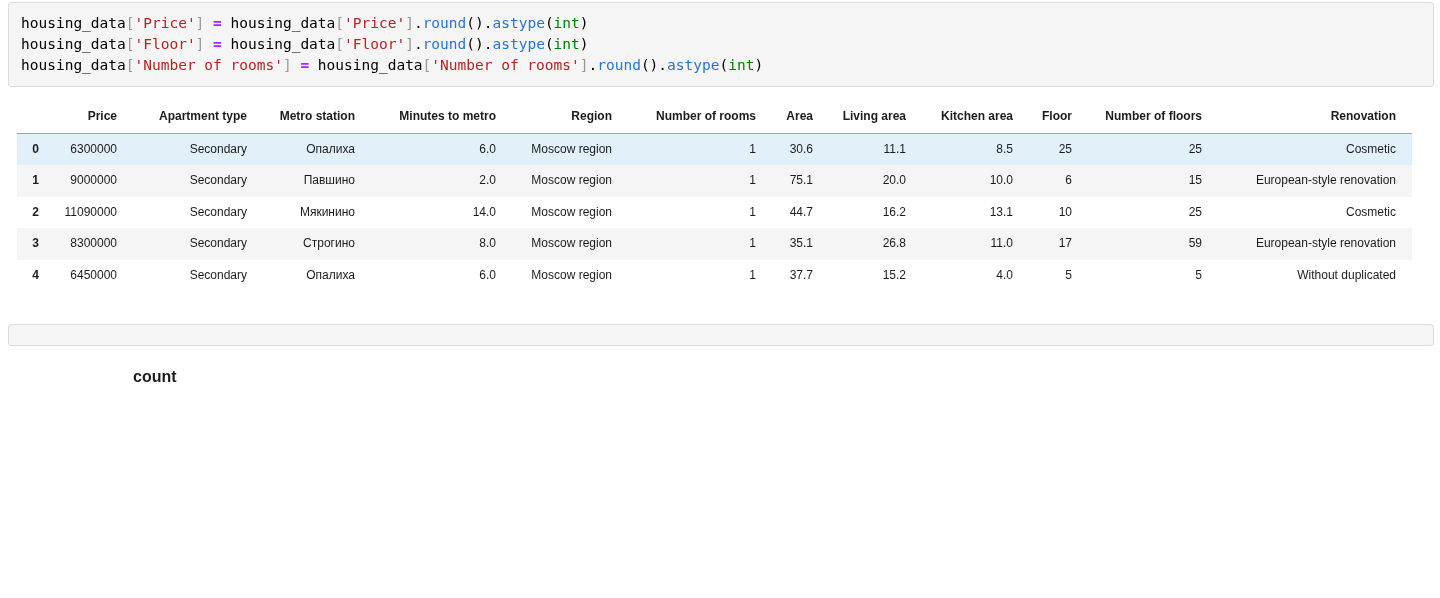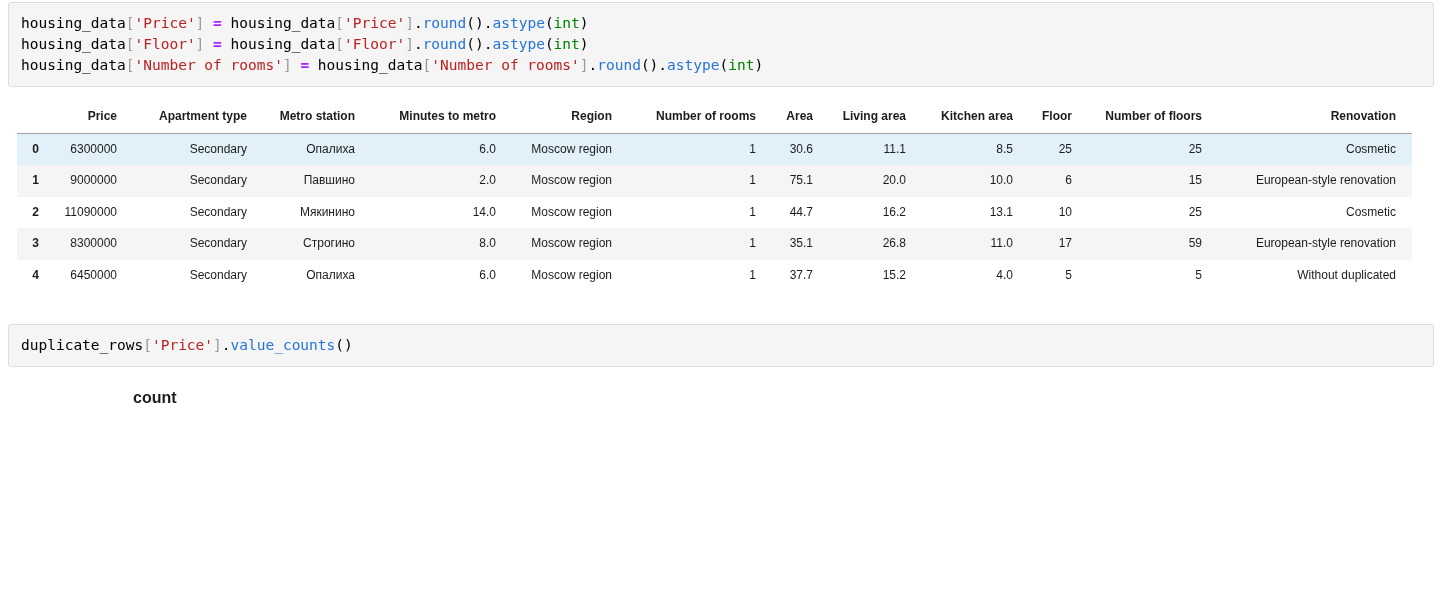--- a/index.html
+++ b/index.html
@@ -164,16 +164,15 @@
           <td>4.0</td>
           <td>5</td>
           <td>5</td>
           <td>Without duplicated</td>
         </tr>
       </tbody>
     </table>
 </div>
 
 <div class="code-cell" id="cell2">
-    <div class="code-line"><span class="tok-n">duplicate_rows</span><span class="tok-br">[</span><span class="tok-s">'Price'</span><span class="tok-br">]</span><span class="tok-n">.</span><span class="tok-fn">value_counts</span><span class="tok-n">()</span></div>
   </div>
 
 <div class="count-header">count</div>
 
 </body></html>

